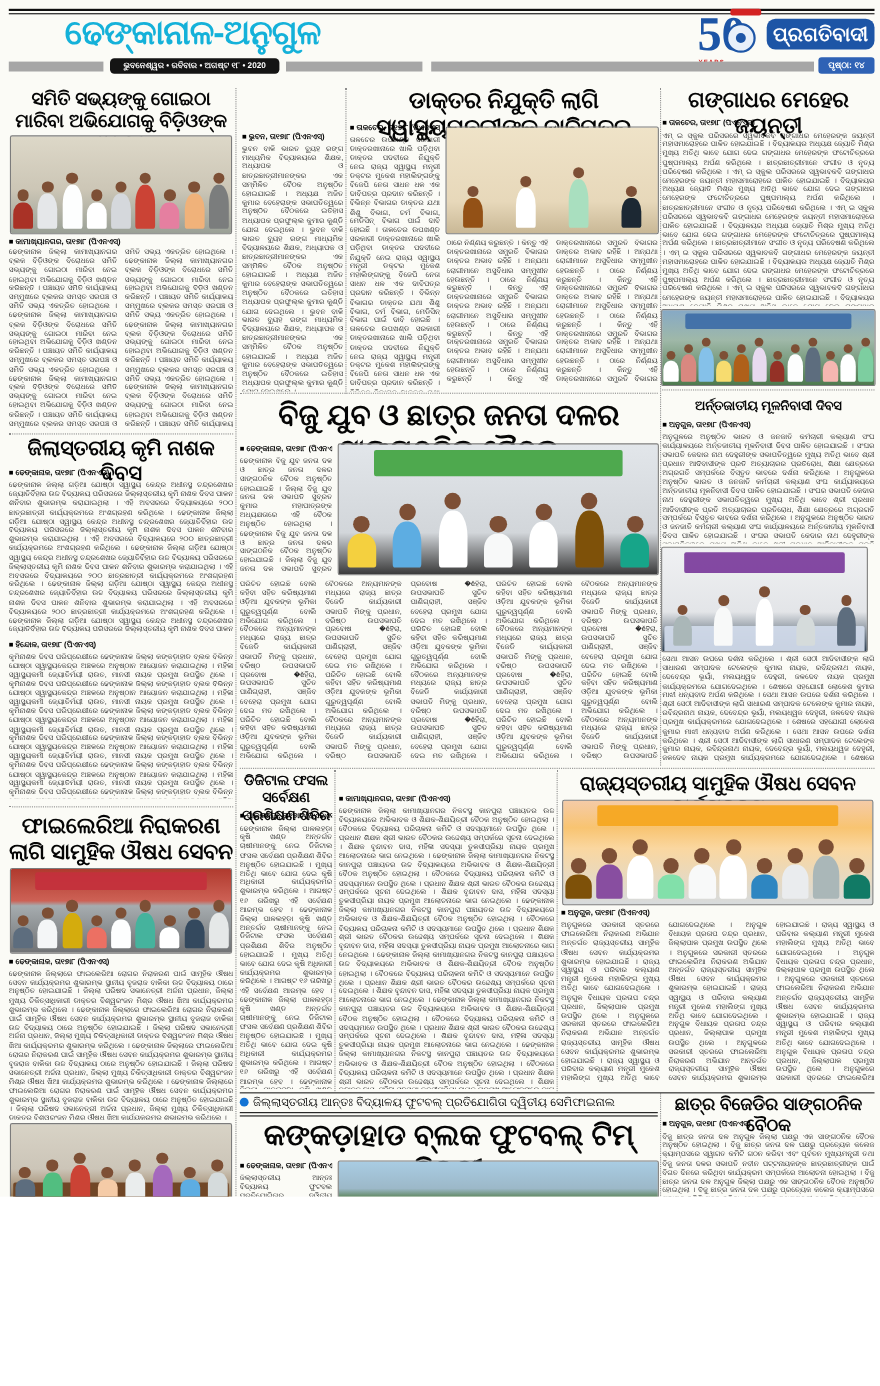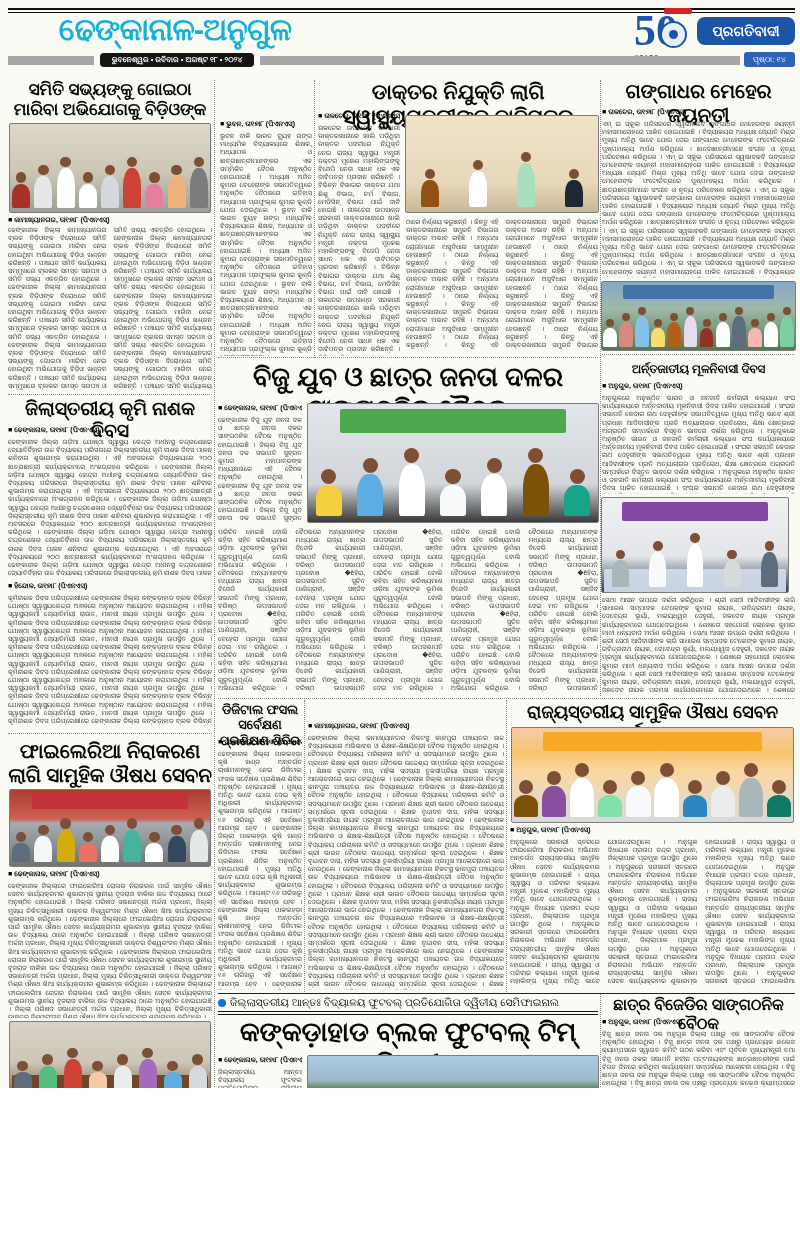--- a/index.html
+++ b/index.html
@@ -23,44 +23,44 @@
   .ph-torso{width:100%;flex:1 1 auto;border-radius:45% 45% 8% 8%;margin-top:1px}
   .ph-ball{position:absolute;left:47%;bottom:6%;width:5.5%;aspect-ratio:1/1;border-radius:50%;background:#fff;box-shadow:0 0 0 1px #888}
   .vsep{position:absolute;width:0;border-left:1px dotted #8d8d8d}
   .hsep{position:absolute;height:0;border-top:1px dotted #8d8d8d}
   .hsep.solid{border-top:1.5px solid #222}
   .rule-top{position:absolute;height:5px;border-top:2.5px solid #101010;border-bottom:1px solid #101010}
   .graybar{position:absolute;height:9px;background:#a6a6a6}
   .datepill{position:absolute;background:#141414;color:#fff;border-radius:4px;text-align:center;
             font-size:7.5px;font-weight:700;line-height:14px}
   .badge{position:absolute;background:#2f62b5;color:#fff;border-radius:3px;text-align:center;
-         font-size:8px;font-weight:400;line-height:15px}
+         font-size:8px;font-weight:700;line-height:15px}
   .brandpill{position:absolute;background:#1d55a6;color:#fff;border-radius:8px;text-align:center;
-             font-weight:700;font-size:14px;line-height:28px}
+             font-weight:700;font-size:18px;line-height:28px}
   .kicker{position:absolute;display:flex;align-items:center;gap:4px;font-weight:400;font-size:10.5px;color:#000}
   .kdot{width:8px;height:8px;border-radius:50%;background:#1273d4;flex:0 0 auto}
   .krule{position:absolute;height:4px;border-top:1px solid #111;border-bottom:1px solid #111}
   .footbar{position:absolute;background:#121212}
   .dots{position:absolute;height:10px;white-space:nowrap}
   .reg-dot{display:inline-block;width:9px;height:9px;border-radius:50%;margin-right:1px;vertical-align:top}
   .emblem{position:absolute;border-radius:50%;border:2px solid #1d55a6;background:#e8f0fa;display:flex;align-items:center;justify-content:center}
   .emblem i{display:block;width:9px;height:9px;border-radius:50%;background:#1d55a6}
 </style>
 </head>
 <body>
 
 <div class="page">
 
   <div class="rule-top" style="left:8px;top:8px;width:787px"></div>
 
   <div class="abs" style="left:0;top:0;width:800px;height:76px">
     <div class="abs" style="left:30px;top:12px;width:290px;text-align:center;font-size:31px;font-weight:800;color:#14b1d9;letter-spacing:-1px">ଢେଙ୍କାନାଳ-ଅନୁଗୁଳ</div>
 
     <div class="graybar" style="left:8px;top:56px;width:86px"></div>
-    <div class="datepill" style="left:100px;top:53px;width:154px;height:14px">ଭୁବନେଶ୍ୱର • ରବିବାର • ଅଗଷ୍ଟ ୧୮ • ୨୦୨୪</div>
+    <div class="datepill" style="left:100px;top:53px;width:154px;height:14px">ଭୁବନେଶ୍ୱର • ରବିବାର • ଅଗଷ୍ଟ ୧୮ • 2020</div>
     <div class="graybar" style="left:260px;top:56px;width:124px"></div>
 
     <div class="abs" style="left:634px;top:8px;width:64px;height:52px">
       <span class="abs" style="left:0;top:0;font-family:'Liberation Serif',serif;font-size:44px;line-height:46px;font-weight:800;color:#1d55a6">50</span>
       <span class="abs" style="left:30px;top:0;width:28px;height:6px;background:#d32222;border-radius:2px"></span>
       <span class="emblem" style="left:26px;top:13px;width:27px;height:27px">
           <i></i>
         </span>
       <span class="abs" style="left:1px;top:46px;font-size:5.5px;font-weight:800;color:#d32222;letter-spacing:1px">YEARS</span>
     </div>

